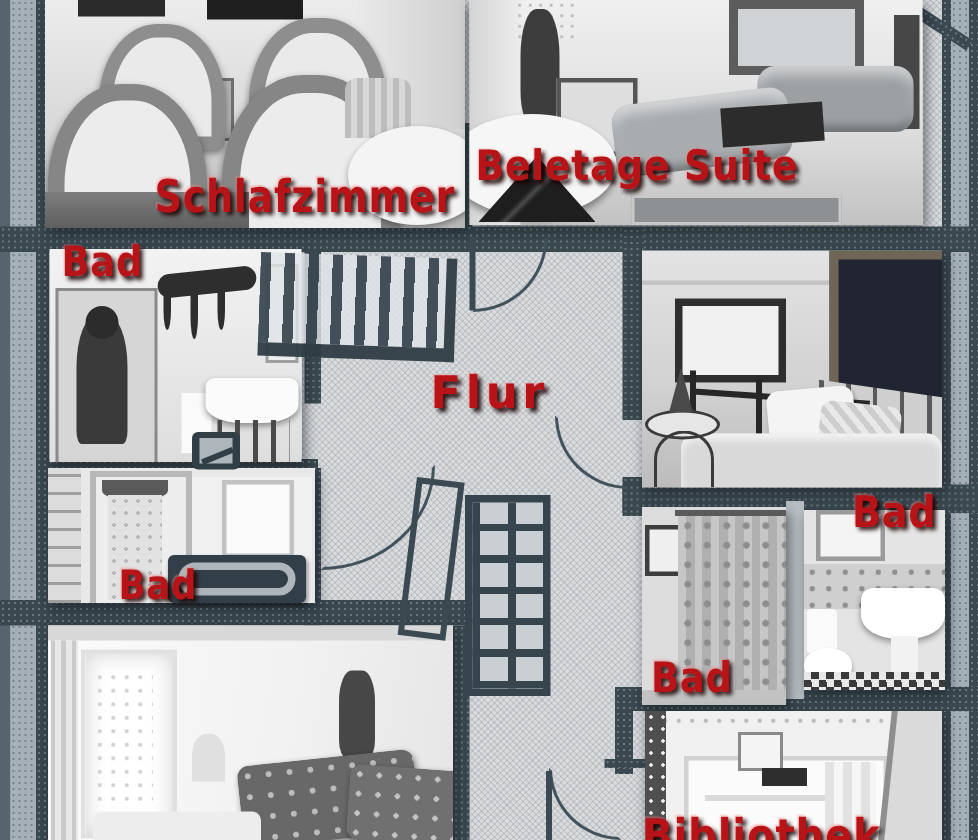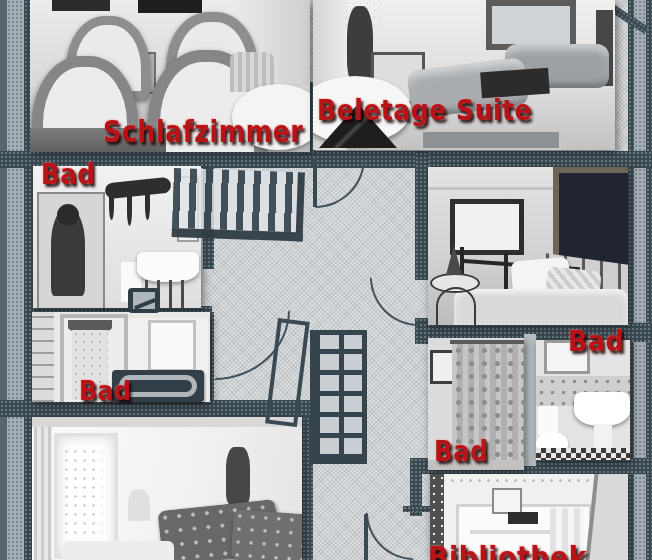--- a/index.html
+++ b/index.html
@@ -196,18 +196,19 @@
     <div style="left:62px;top:14px;width:26px;height:22px;background:#f4f4f4;border:2px solid #8a8a8a;"></div>
     <div style="left:78px;top:38px;width:30px;height:12px;background:#2e2e2e;"></div>
     <div style="left:40px;top:56px;width:100px;height:4px;background:#dadada;"></div>
     <div style="left:120px;top:34px;width:34px;height:50px;background:repeating-linear-gradient(90deg,#e2e2e2 0 6px,#f6f6f6 6px 12px);"></div>
     <div style="left:160px;top:0;width:38px;height:86px;background:#dadada;border-left:4px solid #8e8e8e;transform:skewX(-6deg);"></div>
   </div>
 
   <div class="lbl" style="left:103px;top:117px;font-size:30px;transform:scaleX(0.85);">Schlafzimmer</div>
   <div class="lbl" style="left:317px;top:97px;font-size:28px;transform:scaleX(0.9);">Beletage Suite</div>
   <div class="lbl" style="left:41px;top:161px;font-size:28px;transform:scaleX(0.88);">Bad</div>
+  <div class="lbl" style="left:287px;top:248px;font-size:30px;letter-spacing:3px;">Flur</div>
   <div class="lbl" style="left:568px;top:327px;font-size:29px;transform:scaleX(0.88);">Bad</div>
   <div class="lbl" style="left:79px;top:377px;font-size:27px;transform:scaleX(0.88);">Bad</div>
   <div class="lbl" style="left:434px;top:438px;font-size:28px;transform:scaleX(0.88);">Bad</div>
   <div class="lbl" style="left:428px;top:543px;font-size:30px;transform:scaleX(0.9);">Bibliothek</div>
 
 </div>
 
 </body></html>

